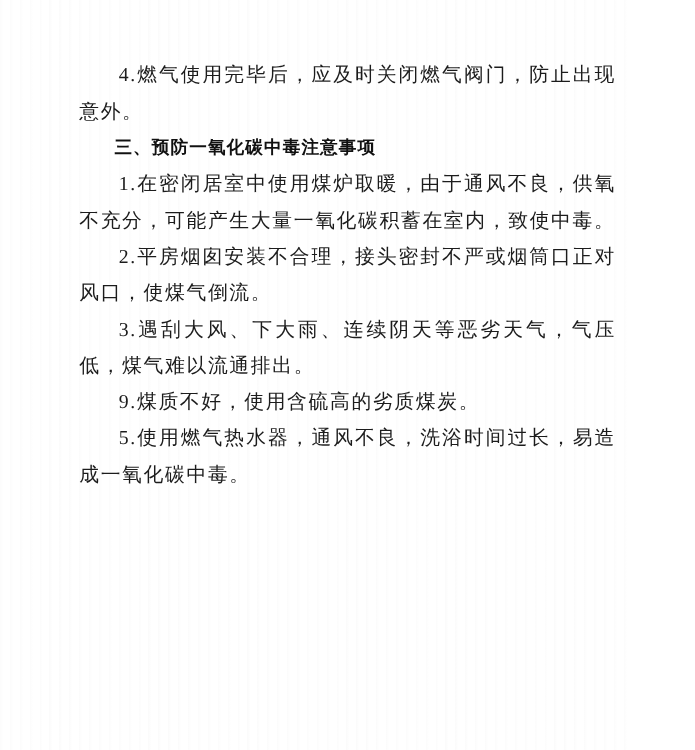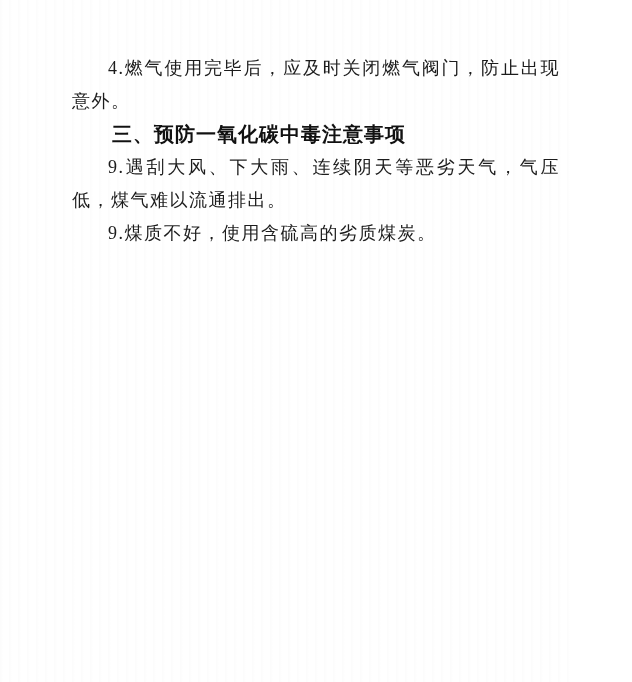--- a/index.html
+++ b/index.html
@@ -39,32 +39,35 @@
     margin: 0;
     font-size: 18px;
     line-height: 33px;
     letter-spacing: 1.5px;
     text-indent: 2em;
     text-align: justify;
     text-justify: inter-ideograph;
   }
   p.heading-para {
     margin: 0;
-    font-size: 20px;
+    font-size: 16px;
     line-height: 33px;
     letter-spacing: 1px;
     text-indent: 2em;
     font-family: "Liberation Sans", "DejaVu Sans", sans-serif;
     font-weight: bold;
     color: #111111;
   }
 </style>
 </head>
 <body>
 
 <div class="page">
   <div class="doc-body">
     <p class="body-para">4.燃气使用完毕后，应及时关闭燃气阀门，防止出现意外。</p>
     <p class="heading-para">三、预防一氧化碳中毒注意事项</p>
-    <p class="body-para">9.遇刮大风、下大雨、连续阴天等恶劣天气，气压低，煤气难以流通排出。</p>
+    <p class="body-para">1.在密闭居室中使用煤炉取暖，由于通风不良，供氧不充分，可能产生大量一氧化碳积蓄在室内，致使中毒。</p>
+    <p class="body-para">2.平房烟囱安装不合理，接头密封不严或烟筒口正对风口，使煤气倒流。</p>
+    <p class="body-para">3.遇刮大风、下大雨、连续阴天等恶劣天气，气压低，煤气难以流通排出。</p>
     <p class="body-para">9.煤质不好，使用含硫高的劣质煤炭。</p>
+    <p class="body-para">5.使用燃气热水器，通风不良，洗浴时间过长，易造成一氧化碳中毒。</p>
   </div>
 </div>
 
 </body></html>

